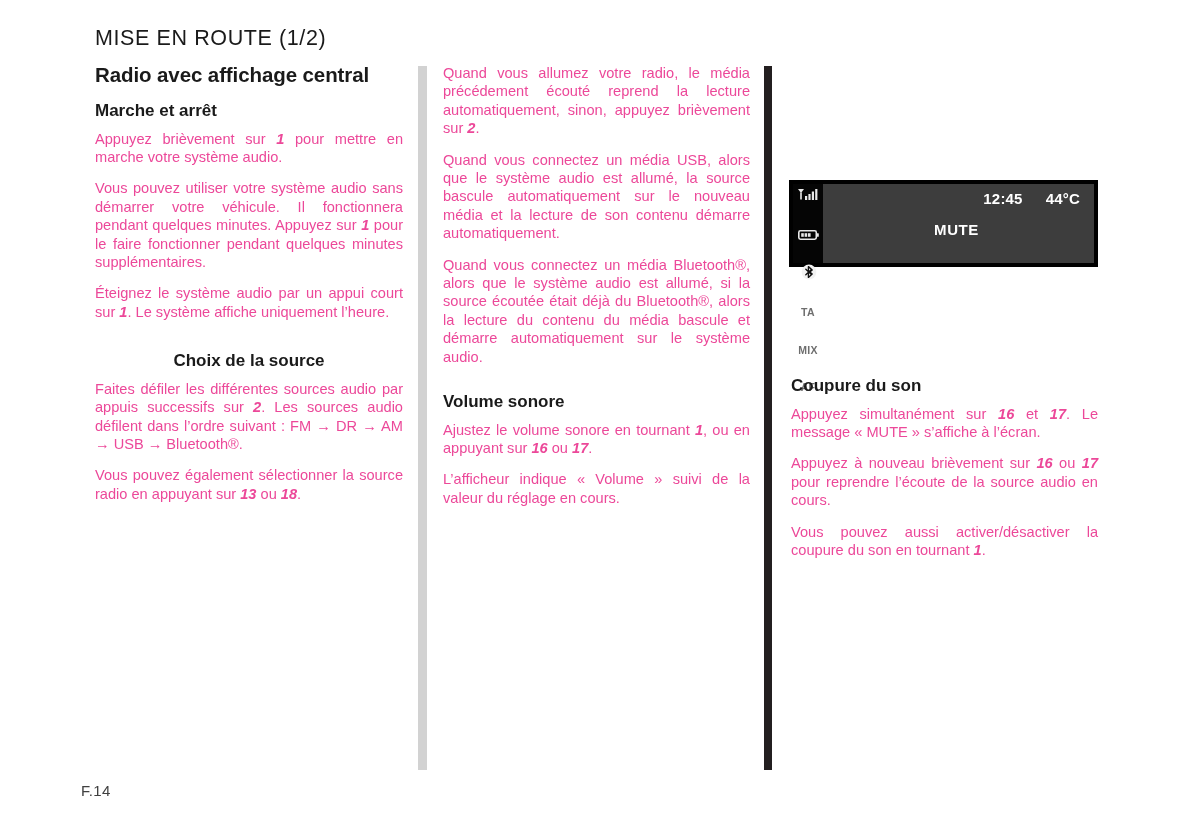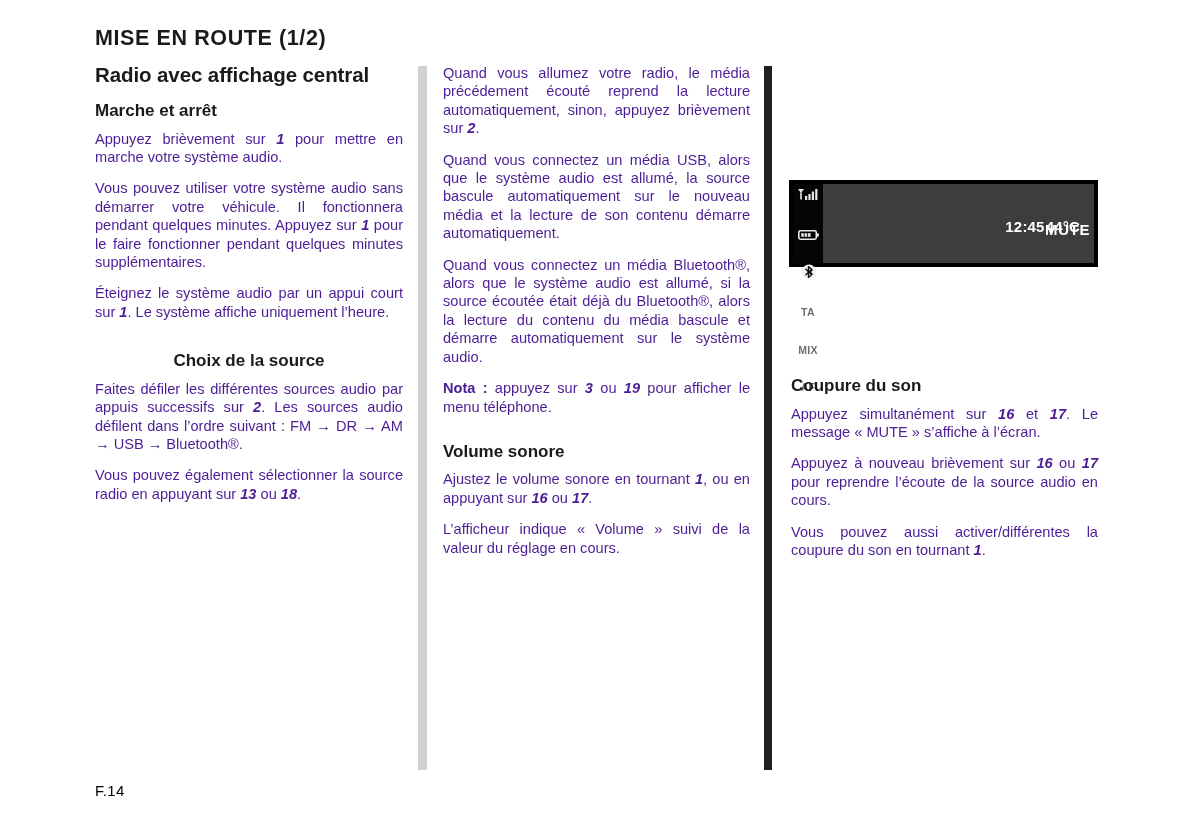--- a/index.html
+++ b/index.html
@@ -20,21 +20,21 @@
     position: absolute;
     inset: 0;
   }
 
   
   .chapter-title {
     position: absolute;
     left: 95px;
     top: 26px;
     font-size: 21.5px;
-    font-weight: bold;
+    font-weight: normal;
     letter-spacing: 0.6px;
     color: #1a1a1a;
   }
 
   
   .sep {
     position: absolute;
     top: 66px;
     width: 9px;
     height: 704px;
@@ -67,21 +67,21 @@
     color: #1a1a1a;
   }
   h3.sub-title.spaced { margin-top: 30px; text-align: center; }
   h3.sub-title.spaced-sm { margin-top: 26px; }
 
   p.para {
     margin: 0 0 13px 0;
     font-size: 14.6px;
     line-height: 18.4px;
     text-align: justify;
-    color: #4c1d95;
+    color: #ec4899;
     hyphens: manual;
   }
   p.para:last-child { margin-bottom: 0; }
   p.para b, p.para strong { font-weight: bold; }
   p.para i, p.para em { font-style: italic; font-weight: bold; }
 
   
   .display-wrap {
     position: absolute;
     left: 789px;
@@ -139,46 +139,45 @@
 
   .display-main {
     flex: 1;
     position: relative;
   }
   .disp-topright {
     position: absolute;
     right: 14px;
     top: 6px;
     display: flex;
-    gap: 1px;
+    gap: 23px;
     font-size: 15px;
     font-weight: bold;
     color: #ffffff;
     letter-spacing: 0.2px;
-    margin-top: 28px;
   }
   .disp-center {
     position: absolute;
     left: 0;
     right: 4px;
     top: 37px;
-    text-align: right;
+    text-align: center;
     font-size: 15px;
     font-weight: bold;
     color: #ffffff;
     letter-spacing: 0.6px;
   }
 
   
   .page-number {
     position: absolute;
-    left: 95px;
+    left: 81px;
     top: 782px;
     font-size: 15px;
-    color: #000000;
+    color: #404040;
     letter-spacing: 0.3px;
   }
 </style>
 </head>
 <body>
 
 <div class="page">
 
   <div class="chapter-title">MISE EN ROUTE (1/2)</div>
 
@@ -217,23 +216,20 @@
   <div class="col col-2">
 
     <p class="para">
       <span>Quand vous allumez votre radio, le média précédement écouté reprend la lecture automatiquement, sinon, appuyez brièvement sur </span><em>2</em><span>.</span>
     </p>
 
     <p class="para">Quand vous connectez un média USB, alors que le système audio est allumé, la source bascule automatiquement sur le nouveau média et la lecture de son contenu démarre automatiquement.</p>
 
     <p class="para">Quand vous connectez un média Bluetooth®, alors que le système audio est allumé, si la source écoutée était déjà du Bluetooth®, alors la lecture du contenu du média bascule et démarre automatiquement sur le système audio.</p>
 
-    <p class="para">
-      <b>Nota :</b><span> appuyez sur </span><em>3</em><span> ou </span><em>19</em><span> pour afficher le menu téléphone.</span>
-    </p>
 
     <h3 class="sub-title spaced-sm">Volume sonore</h3>
 
     <p class="para">
       <span>Ajustez le volume sonore en tournant  </span><em>1</em><span>, ou en appuyant  sur </span><em>16</em><span> ou </span><em>17</em><span>.</span>
     </p>
 
     <p class="para">L’afficheur indique « Volume » suivi de la valeur du réglage en cours.</p>
   </div>
 
@@ -292,19 +288,19 @@
 
     <p class="para">
       <span>Appuyez simultanément sur </span><em>16</em><span> et </span><em>17</em><span>. Le message « MUTE » s’affiche à l’écran.</span>
     </p>
 
     <p class="para">
       <span>Appuyez à nouveau brièvement sur </span><em>16</em><span> ou </span><em>17</em><span> pour reprendre l’écoute de la source audio en cours.</span>
     </p>
 
     <p class="para">
-      <span>Vous pouvez aussi activer/différentes la coupure du son en tournant </span><em>1</em><span>.</span>
+      <span>Vous pouvez aussi activer/désactiver la coupure du son en tournant </span><em>1</em><span>.</span>
     </p>
   </div>
 
   <div class="page-number">F.14</div>
 
 </div>
 
 </body></html>

